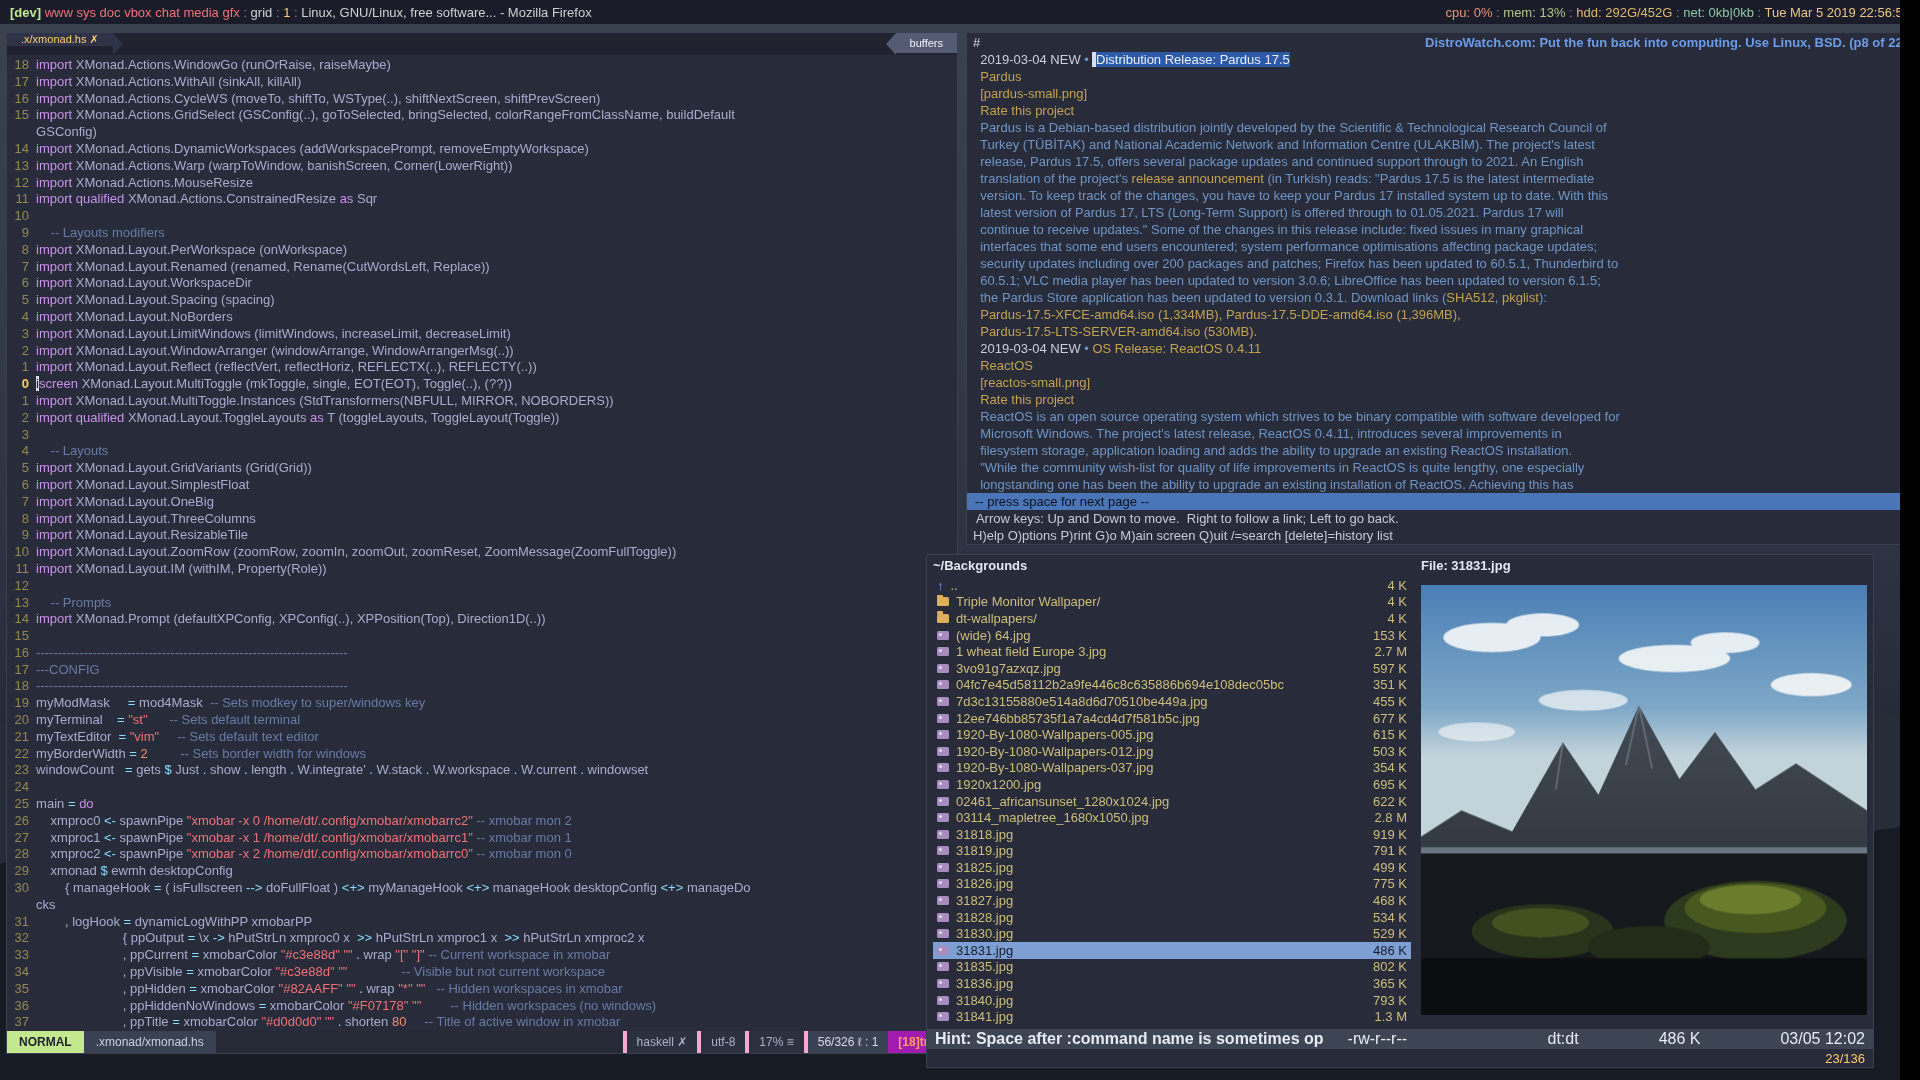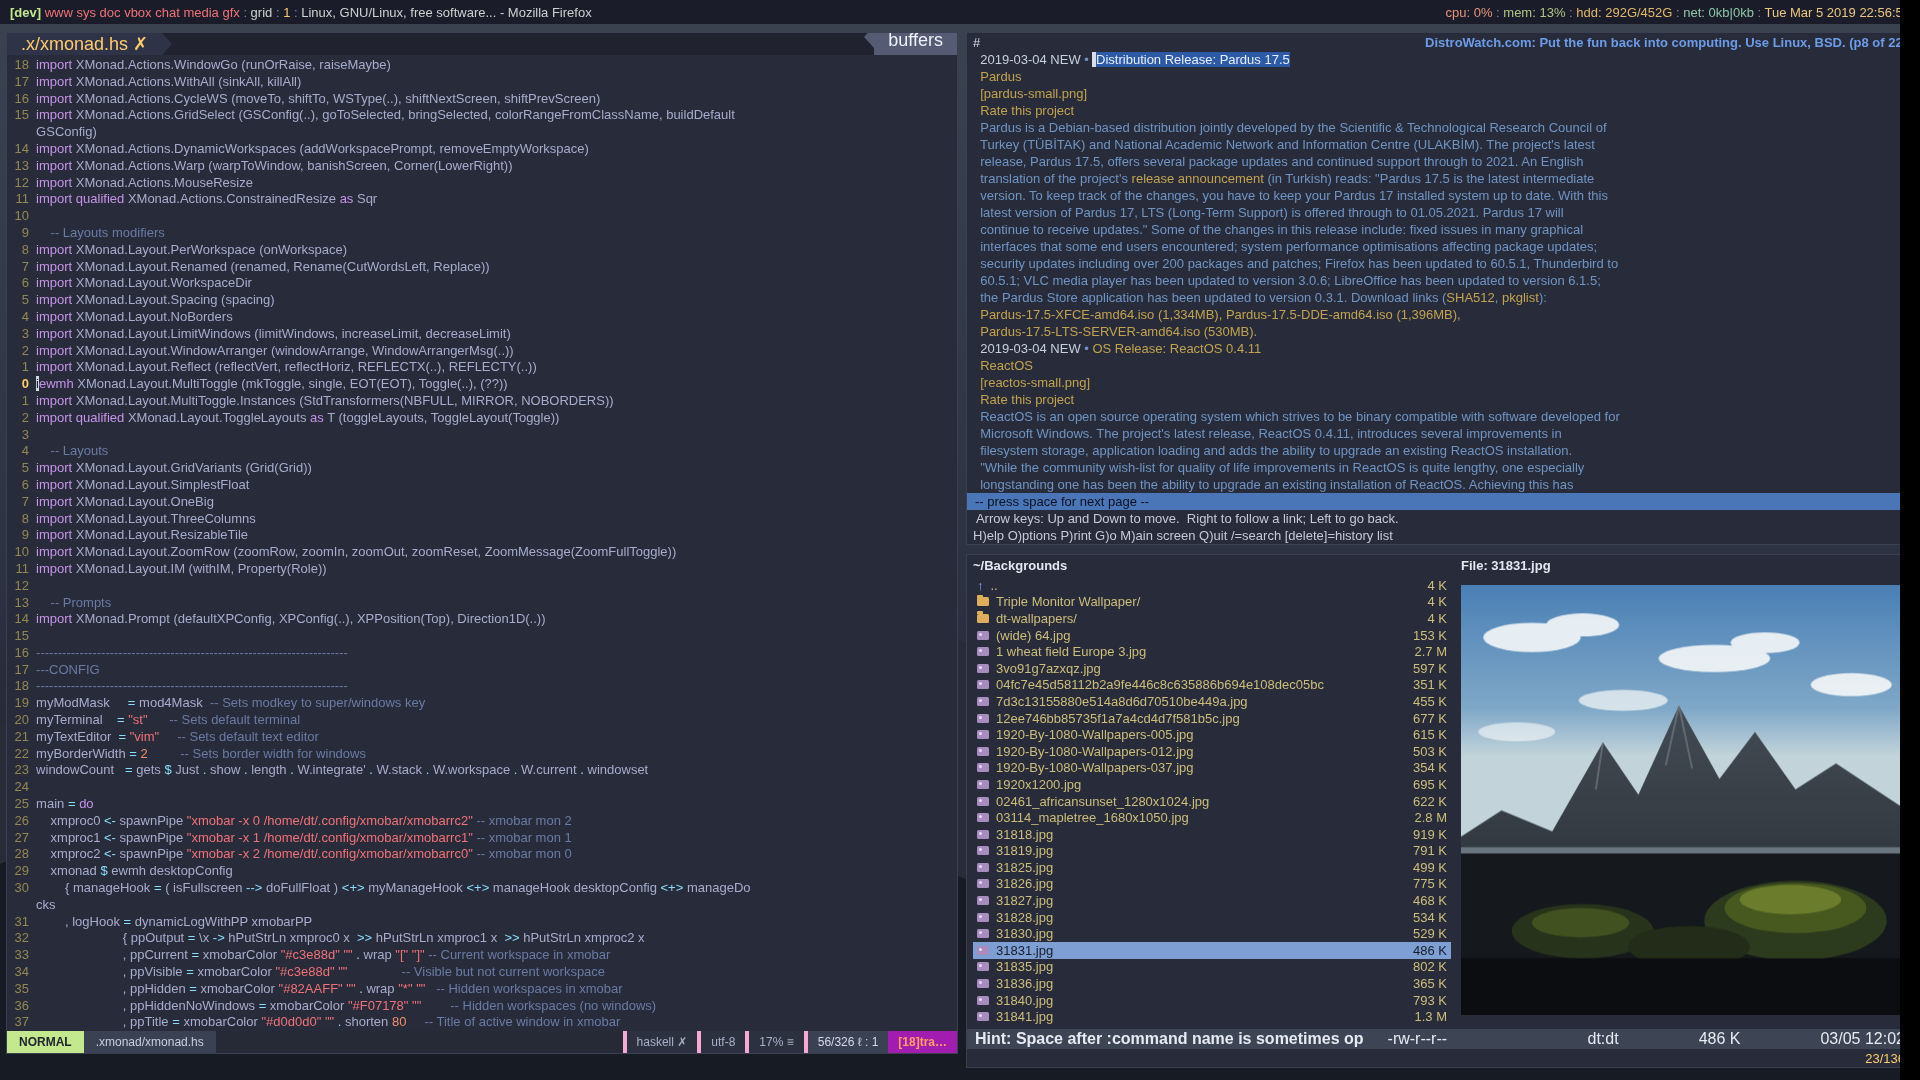--- a/index.html
+++ b/index.html
@@ -21,24 +21,24 @@
   .sg-cpu{color:#e8937c}
   .sg-mem{color:#aec584}
   .sg-hdd{color:#e3b869}
   .sg-net{color:#8fc7a8}
   .sg-date{color:#ecc581}
 
   
   .win{position:absolute;background:#282c3a;border:1px solid #3a3f52;display:flex;flex-direction:column;overflow:hidden;z-index:2}
   .win-editor{left:6px;top:32px;width:952px;height:1022px}
   .win-browser{left:966px;top:32px;width:948px;height:513px;padding:1px 6px 0 6px}
-  .win-fm{left:966px;top:554px;width:948px;height:514px}
+  .win-fm{left:926px;top:554px;width:948px;height:514px}
 
   
-  .tabline{height:22px;background:#20232f;display:flex;align-items:flex-end;flex:none;font-size:18px}
+  .tabline{height:22px;background:#20232f;display:flex;align-items:flex-start;flex:none;font-size:11px}
   .tab{position:relative;background:#2f3347;color:#ffcb6b;padding:0 14px;display:flex;align-items:center}
   .tab::after{content:"";position:absolute;right:-10px;top:0;border-top:11px solid transparent;border-bottom:11px solid transparent;border-left:10px solid #2f3347;z-index:1}
   .buffers{position:relative;margin-left:auto;background:#545b72;color:#eef1f7;padding:4px 14px;display:flex;align-items:center}
   .buffers::before{content:"";position:absolute;left:-10px;top:0;border-top:11px solid transparent;border-bottom:11px solid transparent;border-right:10px solid #545b72}
   .ebody{flex:1;overflow:hidden;padding:2px 0 0 6px;font-size:13px}
   .eline{height:16.8px;line-height:16.8px;white-space:pre;overflow:hidden}
   .lnum{display:inline-block;width:2.2ch;text-align:right;margin-right:1ch;color:#948752}
   .lncur{color:#ffcb6b;font-weight:bold}
   .sg-k{color:#c792ea}
   .sg-t{color:#a6accd}
@@ -139,21 +139,21 @@
         <div class="eline"><span class="lnum">10</span><span class="ecode"></span></div>
         <div class="eline"><span class="lnum">9</span><span class="ecode"><span class="sg-c">    -- Layouts modifiers</span></span></div>
         <div class="eline"><span class="lnum">8</span><span class="ecode"><span class="sg-k">import </span><span class="sg-t">XMonad.Layout.PerWorkspace (onWorkspace)</span></span></div>
         <div class="eline"><span class="lnum">7</span><span class="ecode"><span class="sg-k">import </span><span class="sg-t">XMonad.Layout.Renamed (renamed, Rename(CutWordsLeft, Replace))</span></span></div>
         <div class="eline"><span class="lnum">6</span><span class="ecode"><span class="sg-k">import </span><span class="sg-t">XMonad.Layout.WorkspaceDir</span></span></div>
         <div class="eline"><span class="lnum">5</span><span class="ecode"><span class="sg-k">import </span><span class="sg-t">XMonad.Layout.Spacing (spacing)</span></span></div>
         <div class="eline"><span class="lnum">4</span><span class="ecode"><span class="sg-k">import </span><span class="sg-t">XMonad.Layout.NoBorders</span></span></div>
         <div class="eline"><span class="lnum">3</span><span class="ecode"><span class="sg-k">import </span><span class="sg-t">XMonad.Layout.LimitWindows (limitWindows, increaseLimit, decreaseLimit)</span></span></div>
         <div class="eline"><span class="lnum">2</span><span class="ecode"><span class="sg-k">import </span><span class="sg-t">XMonad.Layout.WindowArranger (windowArrange, WindowArrangerMsg(..))</span></span></div>
         <div class="eline"><span class="lnum">1</span><span class="ecode"><span class="sg-k">import </span><span class="sg-t">XMonad.Layout.Reflect (reflectVert, reflectHoriz, REFLECTX(..), REFLECTY(..))</span></span></div>
-        <div class="eline"><span class="lnum lncur">0</span><span class="ecode"><span class="sg-cur">i</span><span class="sg-k">ewmh </span><span class="sg-t">XMonad.Layout.MultiToggle (mkToggle, single, EOT(EOT), Toggle(..), (??))</span></span></div>
+        <div class="eline"><span class="lnum lncur">0</span><span class="ecode"><span class="sg-cur">i</span><span class="sg-k">screen </span><span class="sg-t">XMonad.Layout.MultiToggle (mkToggle, single, EOT(EOT), Toggle(..), (??))</span></span></div>
         <div class="eline"><span class="lnum">1</span><span class="ecode"><span class="sg-k">import </span><span class="sg-t">XMonad.Layout.MultiToggle.Instances (StdTransformers(NBFULL, MIRROR, NOBORDERS))</span></span></div>
         <div class="eline"><span class="lnum">2</span><span class="ecode"><span class="sg-k">import qualified </span><span class="sg-t">XMonad.Layout.ToggleLayouts </span><span class="sg-k">as </span><span class="sg-t">T (toggleLayouts, ToggleLayout(Toggle))</span></span></div>
         <div class="eline"><span class="lnum">3</span><span class="ecode"></span></div>
         <div class="eline"><span class="lnum">4</span><span class="ecode"><span class="sg-c">    -- Layouts</span></span></div>
         <div class="eline"><span class="lnum">5</span><span class="ecode"><span class="sg-k">import </span><span class="sg-t">XMonad.Layout.GridVariants (Grid(Grid))</span></span></div>
         <div class="eline"><span class="lnum">6</span><span class="ecode"><span class="sg-k">import </span><span class="sg-t">XMonad.Layout.SimplestFloat</span></span></div>
         <div class="eline"><span class="lnum">7</span><span class="ecode"><span class="sg-k">import </span><span class="sg-t">XMonad.Layout.OneBig</span></span></div>
         <div class="eline"><span class="lnum">8</span><span class="ecode"><span class="sg-k">import </span><span class="sg-t">XMonad.Layout.ThreeColumns</span></span></div>
         <div class="eline"><span class="lnum">9</span><span class="ecode"><span class="sg-k">import </span><span class="sg-t">XMonad.Layout.ResizableTile</span></span></div>
         <div class="eline"><span class="lnum">10</span><span class="ecode"><span class="sg-k">import </span><span class="sg-t">XMonad.Layout.ZoomRow (zoomRow, zoomIn, zoomOut, zoomReset, ZoomMessage(ZoomFullToggle))</span></span></div>

